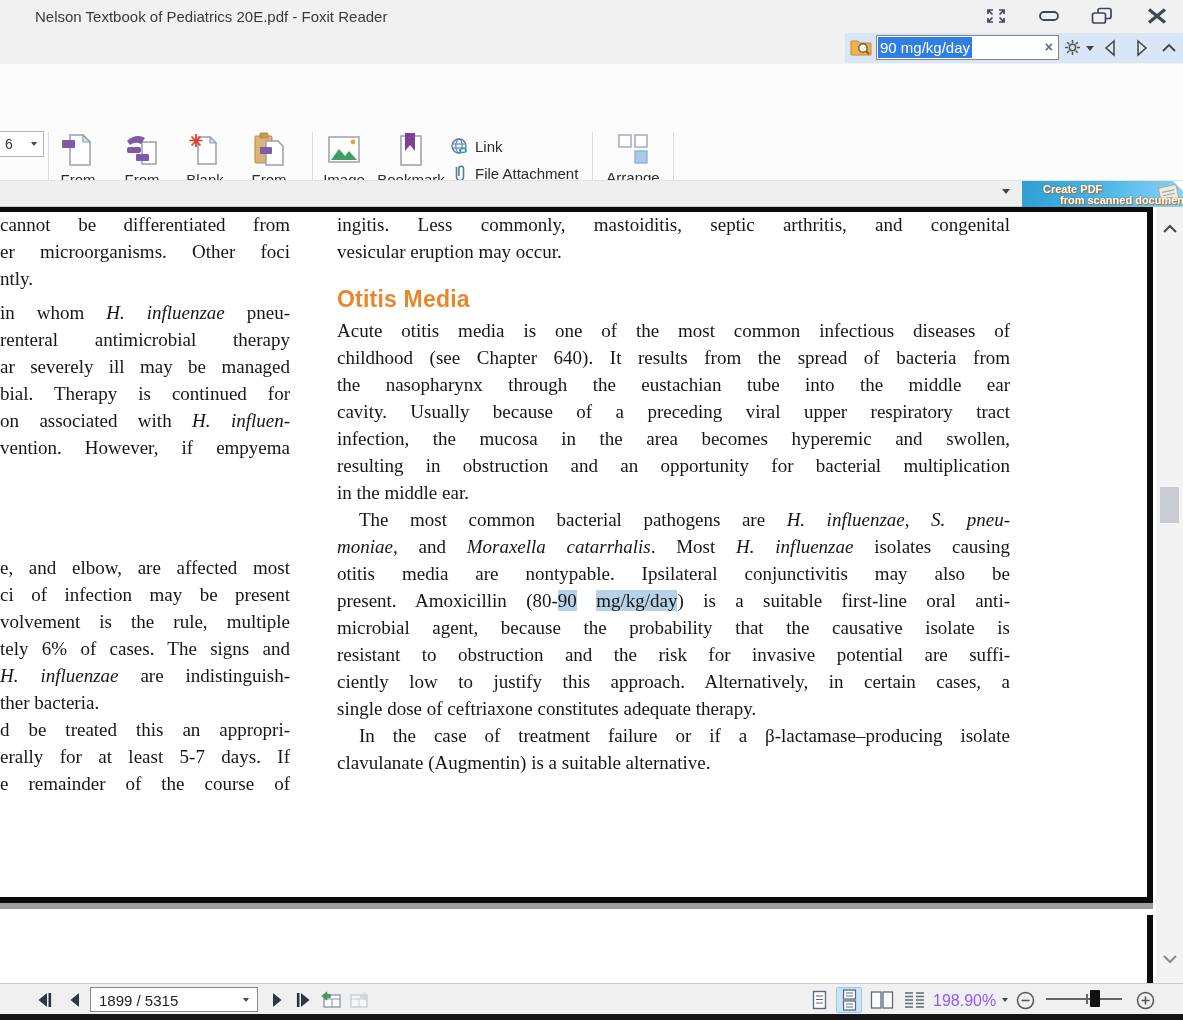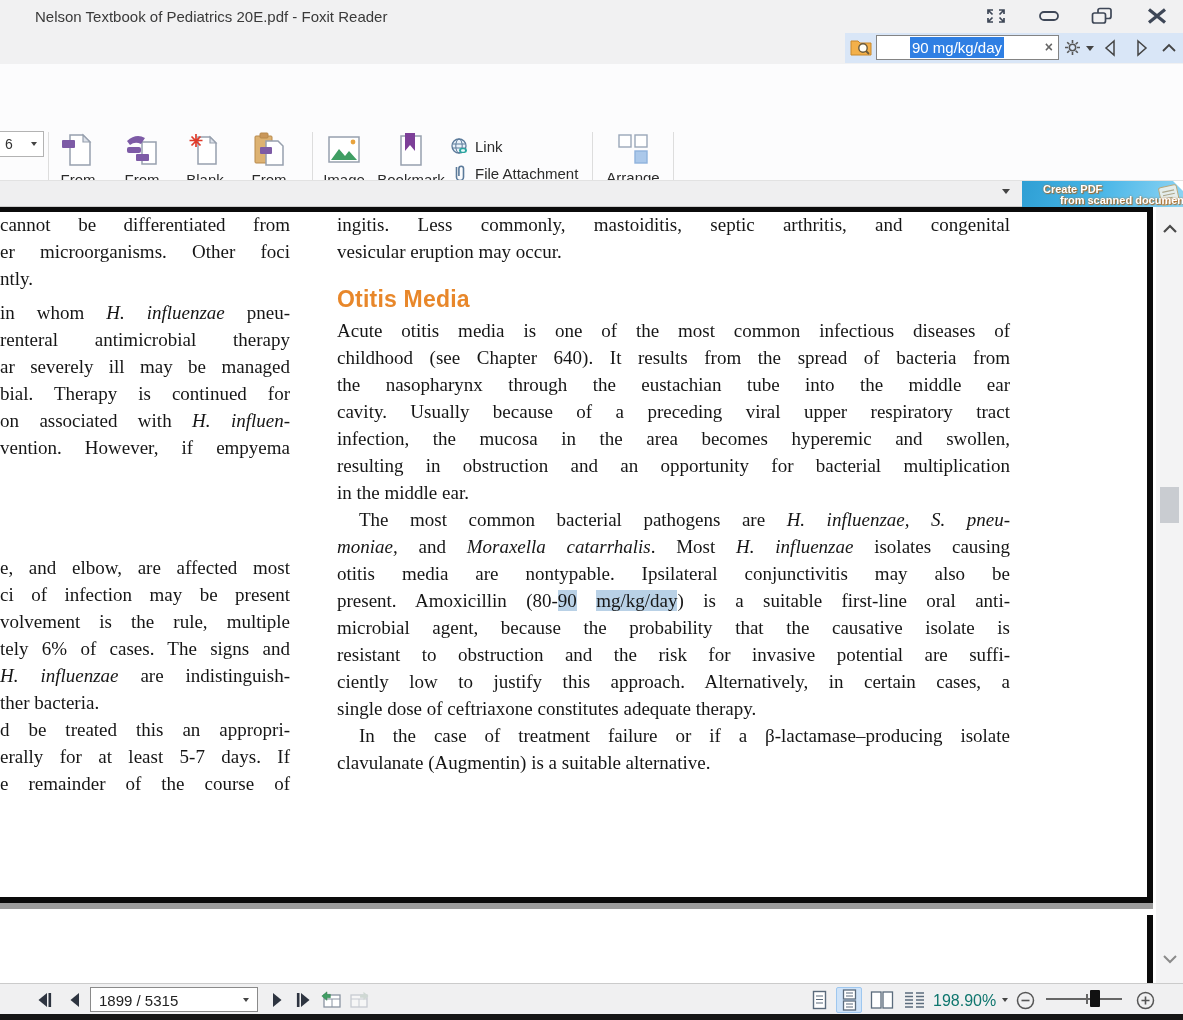--- a/index.html
+++ b/index.html
@@ -8,21 +8,21 @@
     background:#ffffff;font-family:"Liberation Sans",sans-serif;
   }
   .abs{position:absolute;}
   
   .titlebar{left:0;top:0;width:1183px;height:32px;background:#f1f1f2;}
   .title-text{left:35px;top:8px;font-size:15px;color:#3a3a3a;white-space:nowrap;}
   .win-btn{top:5px;width:26px;height:22px;display:flex;align-items:center;justify-content:center;cursor:default;}
   
   .search-row{left:0;top:32px;width:1183px;height:32px;background:#f1f1f2;}
   .search-panel{left:845px;top:33px;width:338px;height:30px;background:#d9e6f7;}
-  .search-box{left:876px;top:35px;width:183px;height:25px;background:#fff;border:1px solid #848484;box-sizing:border-box;display:flex;align-items:center;padding-left:32px;}
+  .search-box{left:876px;top:35px;width:183px;height:25px;background:#fff;border:1px solid #848484;box-sizing:border-box;display:flex;align-items:center;}
   .search-sel{margin-left:1px;background:#2F7FE3;color:#fff;font-size:15px;line-height:21px;padding:0 2px;white-space:nowrap;}
   .search-clear{position:absolute;right:5px;top:3px;color:#666;font-size:14px;font-weight:bold;line-height:16px;cursor:default;}
   .tri-down{width:0;height:0;border-left:4px solid transparent;border-right:4px solid transparent;border-top:5px solid #444;}
   .tri-down.sm{border-left-width:3px;border-right-width:3px;border-top-width:4px;}
   
   .ribbon{left:0;top:64px;width:1183px;height:116px;background:#fcfcfd;}
   .rib-sep{top:68px;width:1px;height:104px;background:#dddddd;}
   .rbtn{text-align:center;color:#2b2b2b;font-size:15px;line-height:16px;cursor:default;}
   .rbtn .ric{display:block;margin:0 auto 4px auto;}
   .grp-label{top:152px;text-align:center;font-size:14px;color:#a5a5a5;}
@@ -54,21 +54,21 @@
   .sb-btn{left:1156px;width:27px;height:26px;display:flex;align-items:center;justify-content:center;cursor:default;}
   .sb-thumb{left:1160px;top:487px;width:19px;height:36px;background:#c9ccd1;cursor:default;}
   
   .statusbar{left:0;top:983px;width:1183px;height:33px;background:#f0f0f1;border-top:1px solid #cbcbcb;box-sizing:border-box;}
   .sb-ico{top:989px;width:22px;height:22px;display:flex;align-items:center;justify-content:center;cursor:default;}
   .page-combo{left:90px;top:987px;width:168px;height:25px;background:#fff;border:1px solid #8a8a8a;box-sizing:border-box;cursor:default;}
   .page-combo .val{position:absolute;left:8px;top:4px;font-size:15px;color:#222;}
   .page-combo .tri-down{position:absolute;right:8px;top:10px;}
   .view-ico{top:987px;height:26px;display:flex;align-items:center;justify-content:center;cursor:default;border-radius:2px;}
   .view-ico.sel{background:#cfe3f8;border:1px solid #9ec7ef;box-sizing:border-box;}
-  .zoom-text{left:933px;top:992px;font-size:16px;color:#0f766e;cursor:default;}
+  .zoom-text{left:933px;top:992px;font-size:16px;color:#8b5cf6;cursor:default;}
   .zoom-track{left:1046px;top:998px;width:76px;height:2px;background:#666;}
   .zoom-tick{left:1086px;top:994px;width:2px;height:10px;background:#666;}
   .zoom-handle{left:1090px;top:990px;width:10px;height:17px;background:#111;border-radius:1px;cursor:default;}
   .bottom-edge{left:0;top:1014px;width:1183px;height:6px;background:#161616;}
 </style>
 </head>
 <body>
 
 <div class="abs titlebar">
   <div class="abs title-text">Nelson Textbook of Pediatrics 20E.pdf - Foxit Reader</div>

